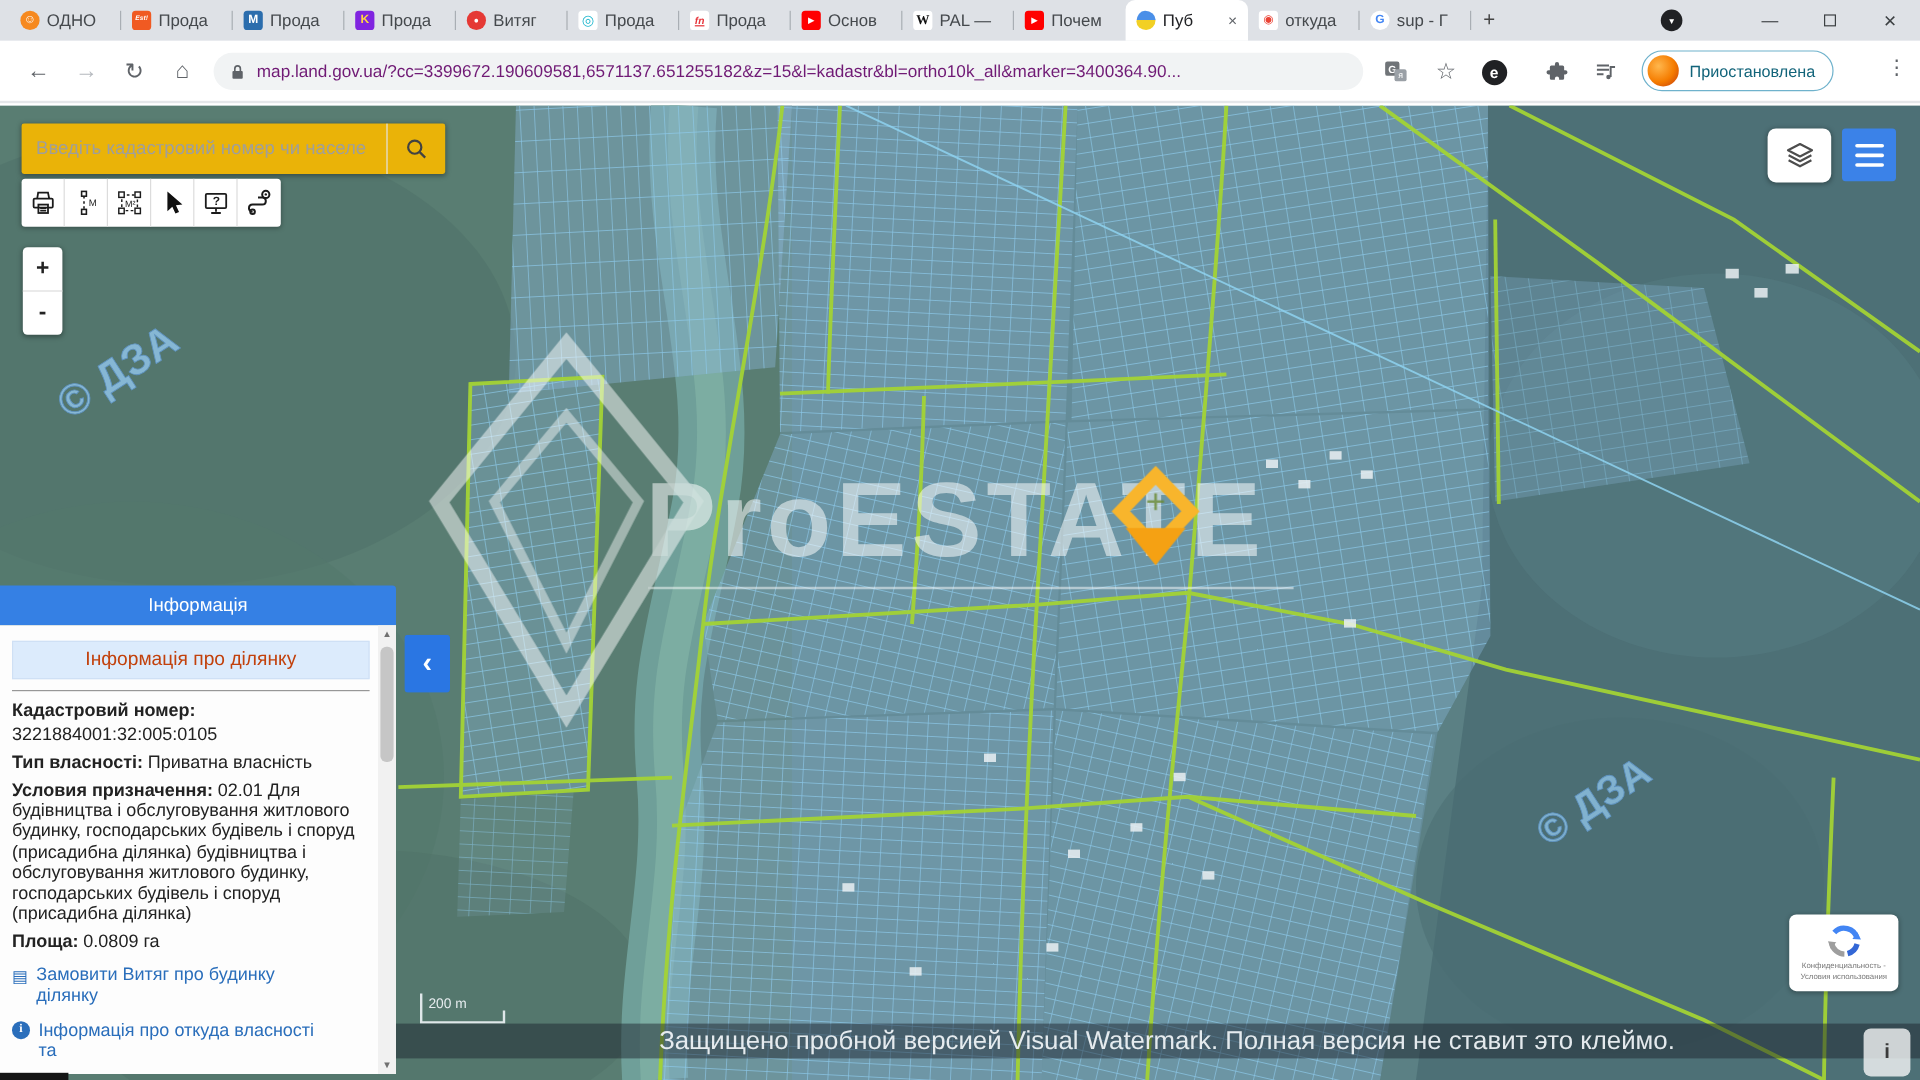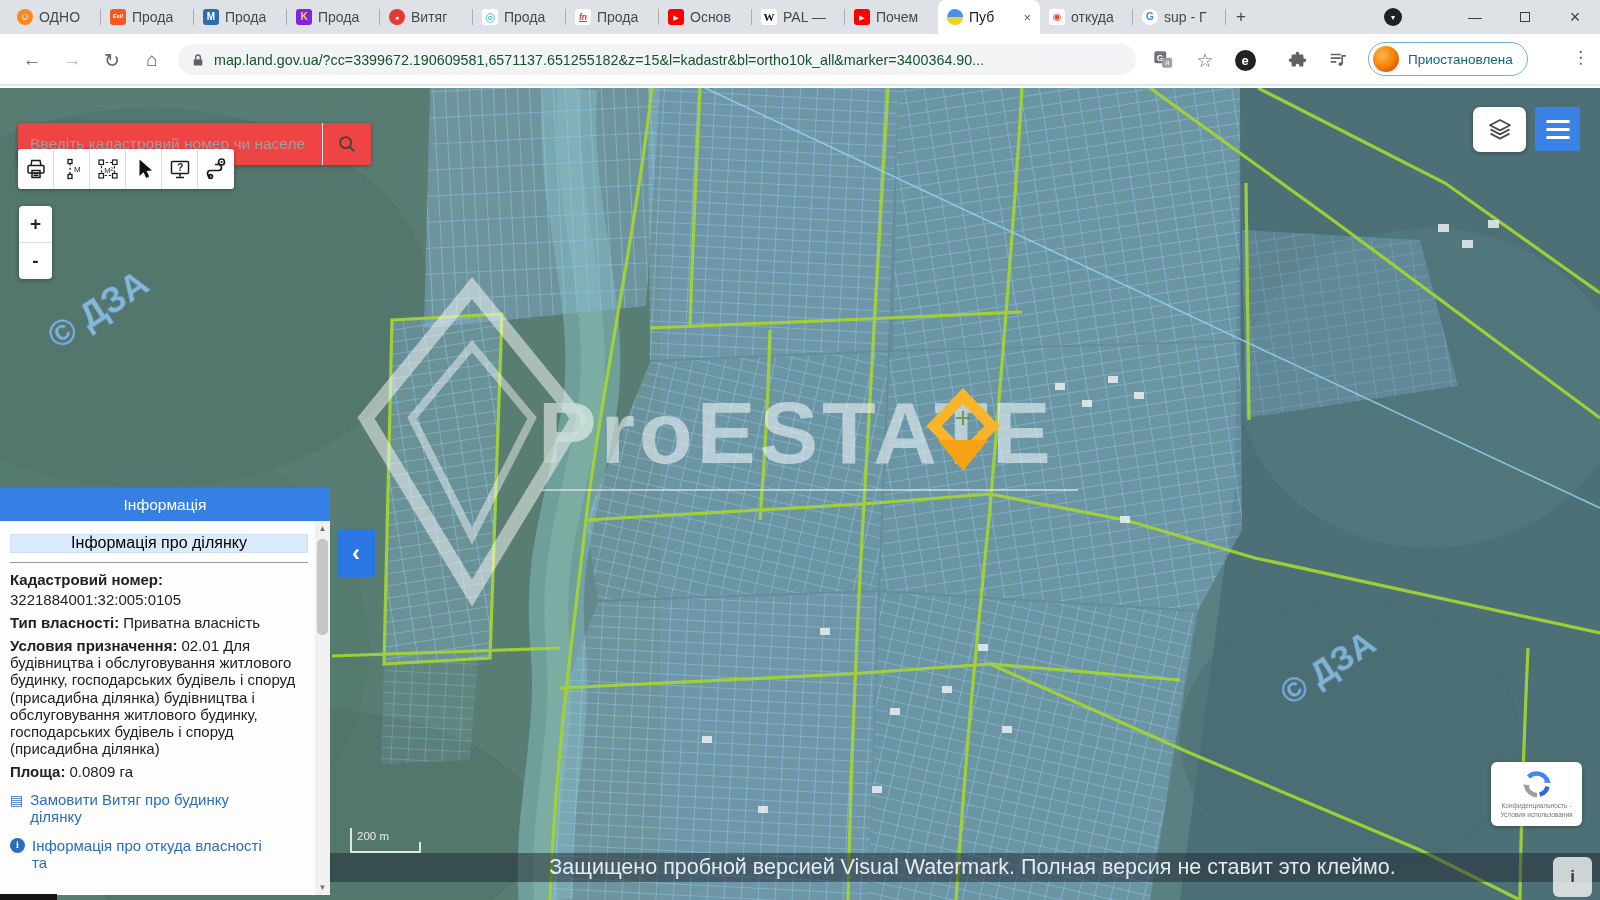--- a/index.html
+++ b/index.html
@@ -35,39 +35,39 @@
     color:#3c4043;font-size:14px;cursor:pointer;}
   .maxbox{width:10px;height:10px;border:1.3px solid #3c4043;}
   
   .toolbar{position:absolute;top:34px;left:0;width:1600px;height:52px;background:#fff;
     border-bottom:2px solid #e4e6e9;}
   .navbtn{position:absolute;top:10px;width:32px;height:32px;display:flex;align-items:center;
     justify-content:center;font-size:19px;color:#5f6368;border-radius:50%;cursor:pointer;}
   .navbtn.disabled{color:#b6babf;}
   .urlbar{position:absolute;left:178px;top:10px;width:958px;height:31px;background:#f1f3f4;
     border-radius:16px;display:flex;align-items:center;padding:0 14px;gap:10px;cursor:text;}
-  .urltext{font-size:14.3px;color:#14532d;white-space:nowrap;overflow:hidden;}
+  .urltext{font-size:14.3px;color:#701a75;white-space:nowrap;overflow:hidden;}
   .tbicon{position:absolute;top:13px;width:26px;height:26px;display:flex;align-items:center;
     justify-content:center;cursor:pointer;color:#5f6368;}
   .star{font-size:19px;}
   .ecirc{width:21px;height:21px;border-radius:50%;background:#202124;color:#fff;font-size:13px;
     font-weight:bold;display:flex;align-items:center;justify-content:center;}
   .pill{position:absolute;left:1368px;top:8px;height:34px;border:1.5px solid #6fb2cc;border-radius:17px;
     background:#fff;display:flex;align-items:center;gap:9px;padding:0 14px 0 4px;cursor:pointer;}
   .avatar{width:26px;height:26px;border-radius:50%;background:radial-gradient(circle at 35% 35%,#ffb74d,#f57c00 55%,#bf360c);}
   .pill span{font-size:13.5px;color:#12647a;}
   .dots{position:absolute;left:1572px;top:13px;font-size:17px;color:#5f6368;cursor:pointer;}
   
   .map{position:absolute;top:88px;left:0;width:1600px;height:812px;display:block;}
   .vwband{position:absolute;left:330px;top:853px;width:1270px;height:29px;
     background:rgba(28,33,43,.48);display:flex;align-items:center;justify-content:center;z-index:3;padding-left:15px;}
   .vwband span{color:rgba(238,242,246,.95);font-size:21.5px;white-space:nowrap;}
   
-  .searchbox{position:absolute;left:18px;top:103px;width:353px;height:42px;background:#ef4444;
-    border-radius:2px;box-shadow:0 1px 4px rgba(0,0,0,.35);display:flex;z-index:5;margin-top:20px;}
+  .searchbox{position:absolute;left:18px;top:103px;width:353px;height:42px;background:#eab308;
+    border-radius:2px;box-shadow:0 1px 4px rgba(0,0,0,.35);display:flex;z-index:5;}
   .searchbox input{flex:1;border:none;outline:none;padding:0 12px;font-size:15.5px;
     font-family:inherit;color:#333;background:transparent;}
   .searchbox input::placeholder{color:#9e9e9e;}
   .searchbtn{width:49px;border-left:1px solid #e3e3e3;display:flex;align-items:center;
     justify-content:center;cursor:pointer;}
   .toolsbar{position:absolute;left:18px;top:149px;height:40px;background:#fff;border-radius:3px;
     box-shadow:0 1px 4px rgba(0,0,0,.35);display:flex;z-index:5;}
   .toolcell{width:36px;height:40px;display:flex;align-items:center;justify-content:center;
     border-right:1px solid #dcdcdc;cursor:pointer;}
   .toolcell:last-child{border-right:none;}
@@ -75,22 +75,22 @@
     border-radius:4px;box-shadow:0 1px 4px rgba(0,0,0,.35);z-index:5;display:flex;flex-direction:column;}
   .zbtn{flex:1;display:flex;align-items:center;justify-content:center;font-size:19px;
     font-weight:bold;color:#222;cursor:pointer;}
   .zbtn:first-child{border-bottom:1px solid #ddd;}
   
   .inf-header{position:absolute;left:0;top:488px;width:330px;height:33px;background:#3580e4;
     color:#fff;font-size:15.5px;display:flex;align-items:center;justify-content:center;
     z-index:5;cursor:pointer;border-radius:0 3px 0 0;}
   .inf-panel{position:absolute;left:0;top:521px;width:330px;height:374px;background:#fdfdfd;
     z-index:5;overflow:hidden;padding:13px 22px 0 10px;font-size:15px;color:#222;line-height:1.14;}
-  .inf-box{height:19px;background:#dcebfc;border:1px solid #cfe0f5;display:flex;align-items:center;
-    justify-content:center;font-size:16px;color:#000000;}
+  .inf-box{height:32px;background:#dcebfc;border:1px solid #cfe0f5;display:flex;align-items:center;
+    justify-content:center;font-size:16px;color:#c2410c;}
   .inf-panel hr{border:none;border-top:1px solid #979797;margin:9px 0 8px;}
   .field{margin:6px 0;}
   .field b{margin-right:4px;}
   .blockval{display:block;margin-top:3px;}
   .plink{display:flex;gap:7px;color:#2a6ebb;font-size:15px;margin:11px 0 4px;
     line-height:1.15;align-items:flex-start;cursor:pointer;max-width:262px;}
   .doc-ic{font-size:14px;margin-top:1px;}
   .icirc{width:15px;height:15px;min-width:15px;border-radius:50%;background:#2a6ebb;color:#fff;
     font-size:10px;font-weight:bold;display:flex;align-items:center;justify-content:center;
     margin-top:1px;font-family:"Liberation Serif",serif;}

